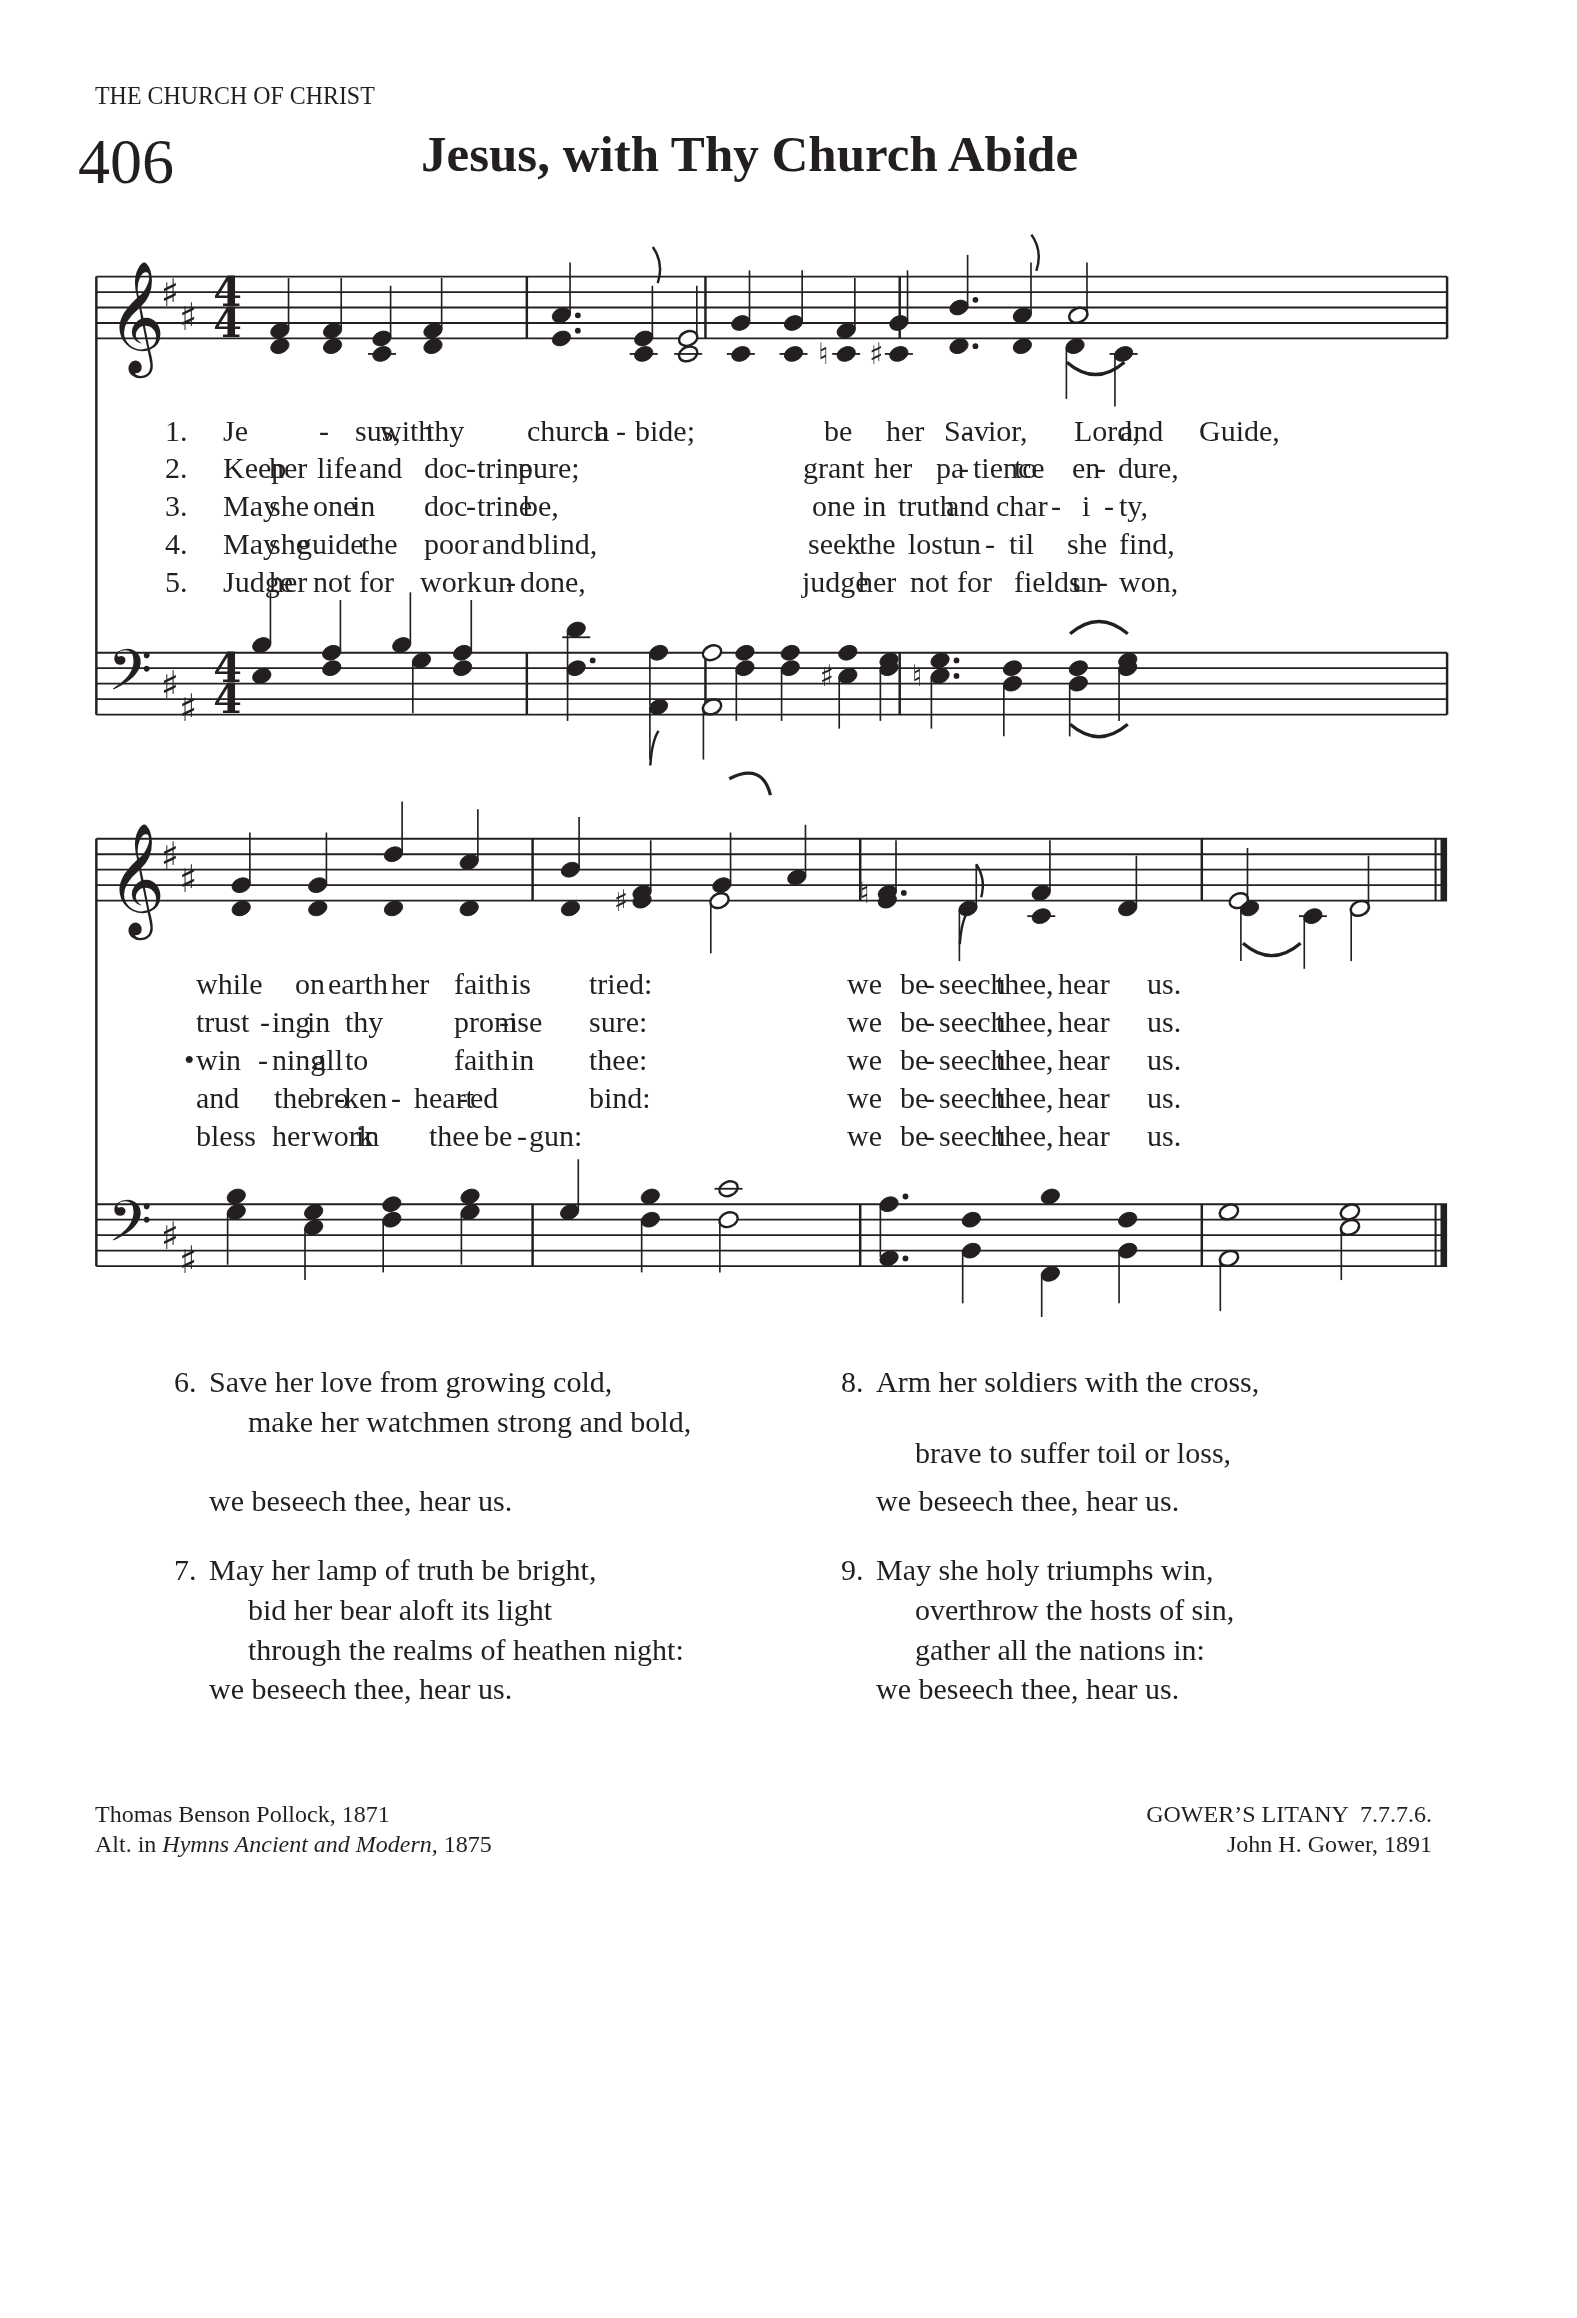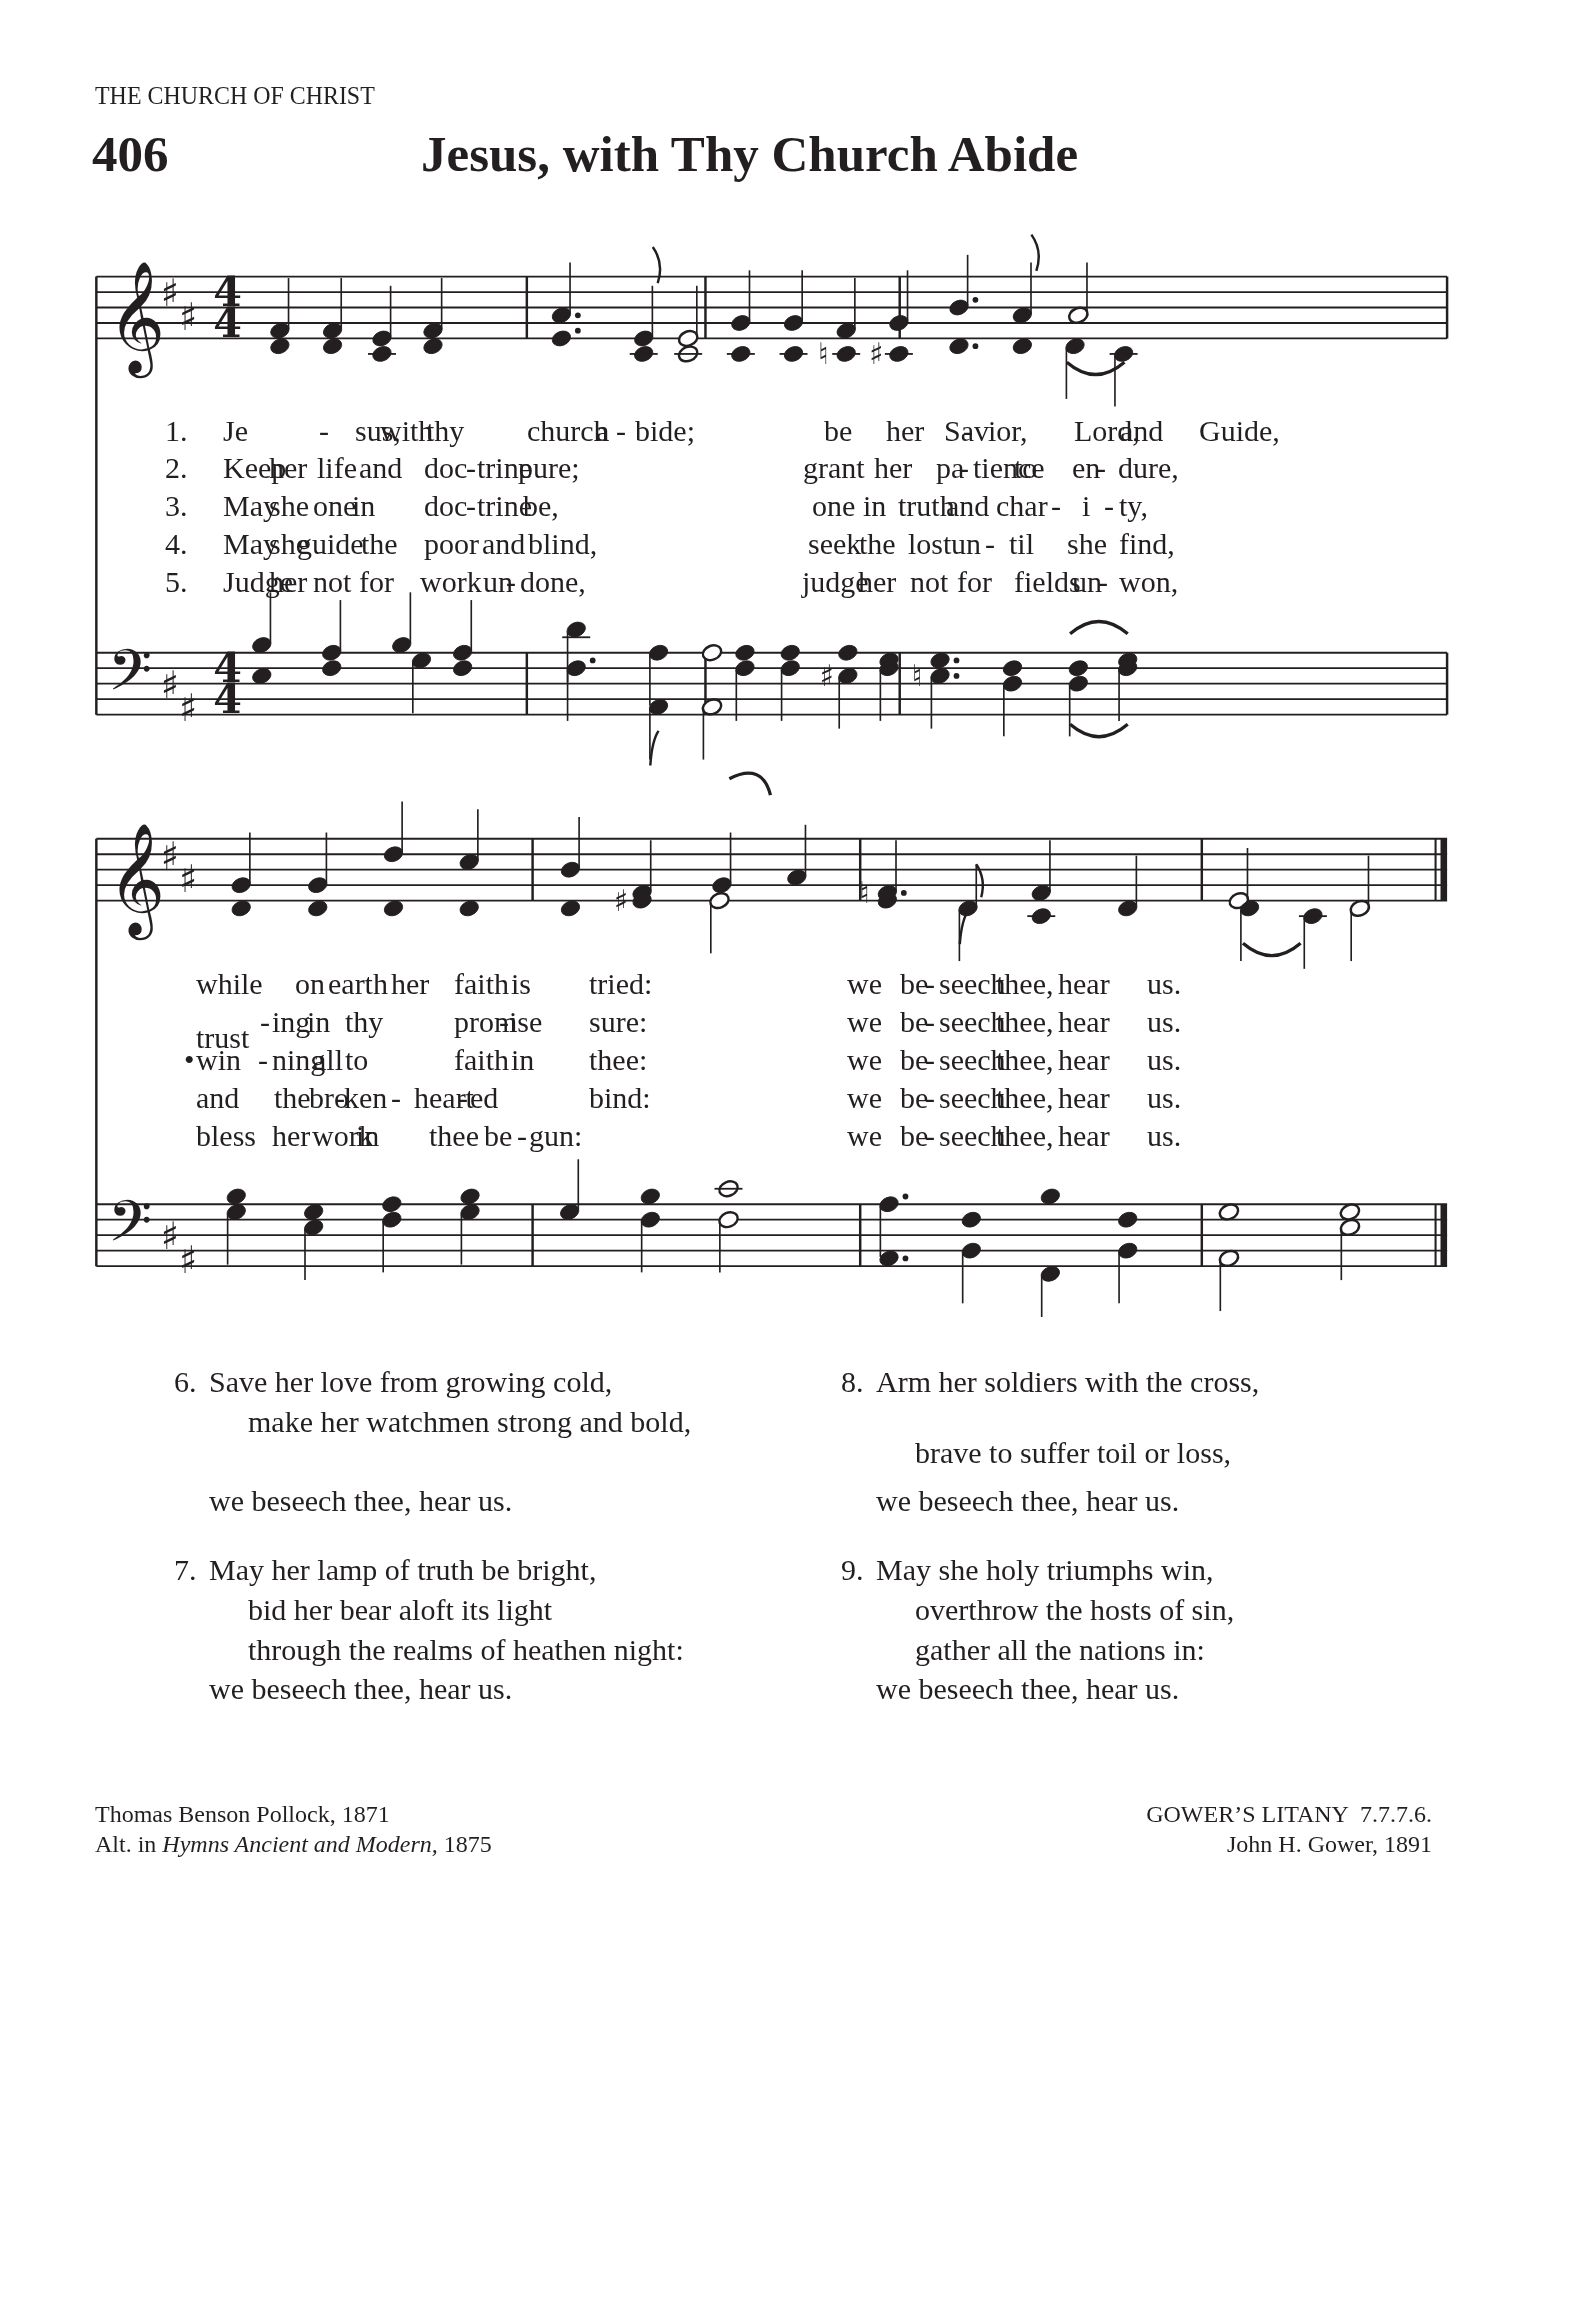--- a/index.html
+++ b/index.html
@@ -1,20 +1,20 @@
 <!DOCTYPE html>
 <html style="font-size:13px"><head>
 <meta charset="utf-8">
 <style>
   html, body { margin:0; padding:0; background:#ffffff; }
   body { width:1578px; height:2319px; position:relative; overflow:hidden; color:#231f20;
          font-family:"Liberation Serif", "DejaVu Serif", serif; }
   .abs { position:absolute; white-space:nowrap; }
   .section-label { left:95px; top:81px; font-size:26px; letter-spacing:0px; transform:scaleX(0.92); transform-origin:left top; }
-  .hymn-number { left:92px; top:125px; font-size:51px; font-weight:bold; }
+  .hymn-number { left:78px; top:125px; font-size:64px; font-weight:normal; }
   .hymn-title { left:421px; top:125px; font-size:51px; font-weight:bold; }
   svg.score { position:absolute; left:0; top:0; }
   .lyric-line { position:absolute; font-size:30px; height:38px; line-height:38px; }
   .lyric-line .num { position:absolute; }
   .syl { position:absolute; top:0; }
   .verse-block { position:absolute; font-size:30px; line-height:40px; }
   .verse-block .vline { position:absolute; white-space:nowrap; }
   .credit { position:absolute; font-size:24px; line-height:30px; white-space:nowrap; }
   .credit i { font-style:italic; }
   .right { text-align:right; }
@@ -406,21 +406,21 @@
       <span class="syl" style="left: 589px;">tried:</span>
       <span class="syl" style="left: 847px;">we</span>
       <span class="syl" style="left: 900px;">be</span>
       <span class="syl" style="left: 925px;">-</span>
       <span class="syl" style="left: 939px;">seech</span>
       <span class="syl" style="left: 996px;">thee,</span>
       <span class="syl" style="left: 1058px;">hear</span>
       <span class="syl" style="left: 1147px;">us.</span>
     </div>
     <div class="lyric-line" style="left: 0px; top: 1003px; width: 1578px;">
-      <span class="syl" style="left: 196px; margin-top: 16px;">trust</span>
+      <span class="syl" style="left: 196px;">trust</span>
       <span class="syl" style="left: 260px;">-</span>
       <span class="syl" style="left: 272px;">ing</span>
       <span class="syl" style="left: 307px;">in</span>
       <span class="syl" style="left: 345px;">thy</span>
       <span class="syl" style="left: 454px;">prom</span>
       <span class="syl" style="left: 499px;">-</span>
       <span class="syl" style="left: 509px;">ise</span>
       <span class="syl" style="left: 589px;">sure:</span>
       <span class="syl" style="left: 847px;">we</span>
       <span class="syl" style="left: 900px;">be</span>

